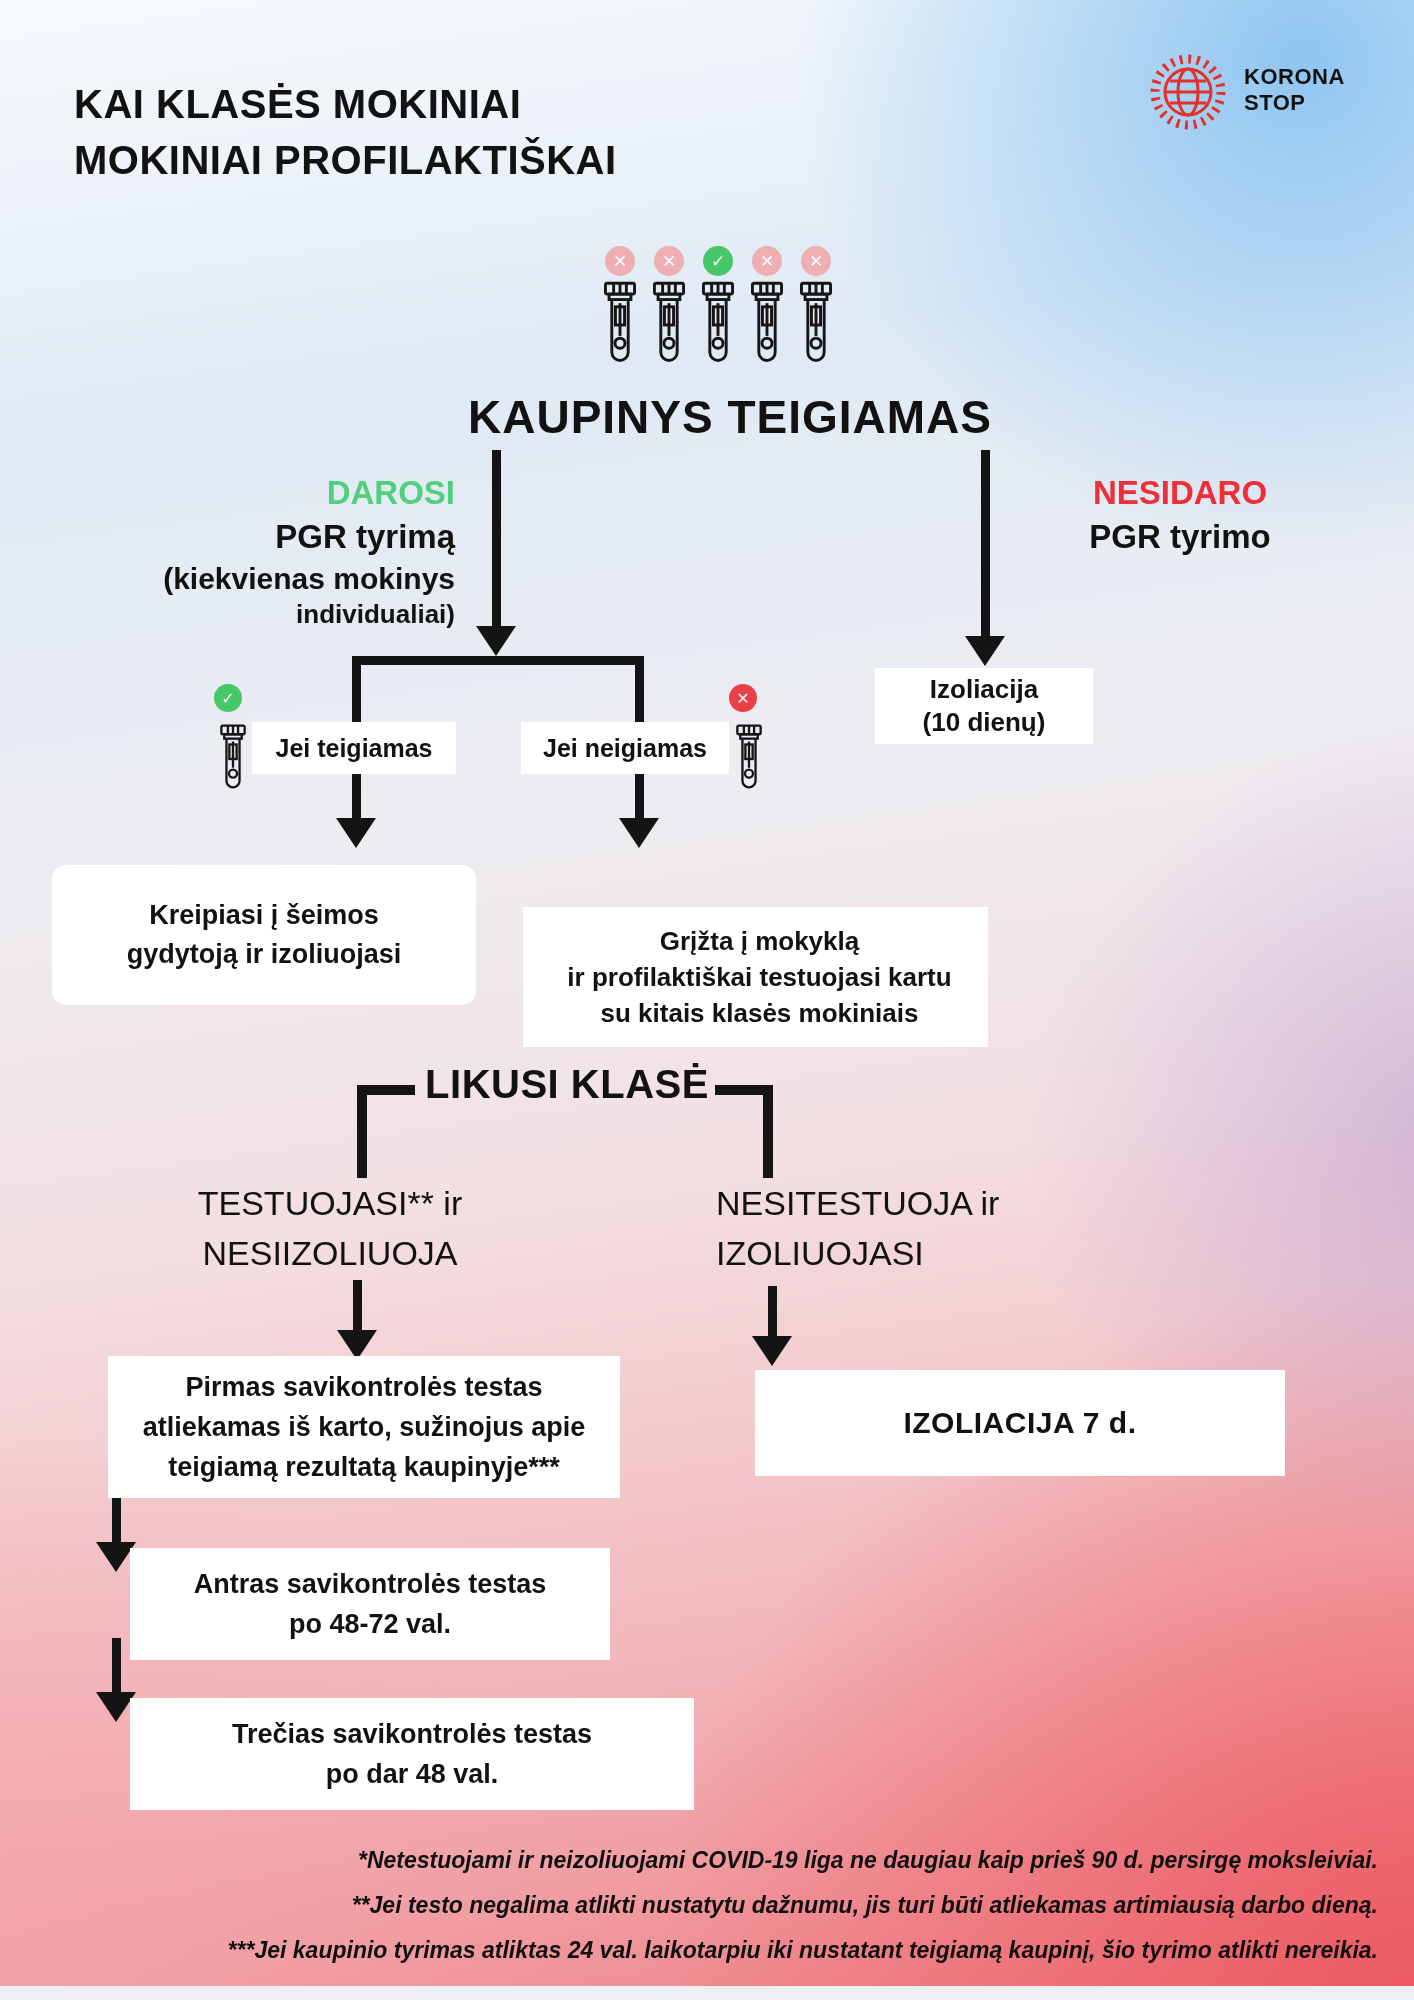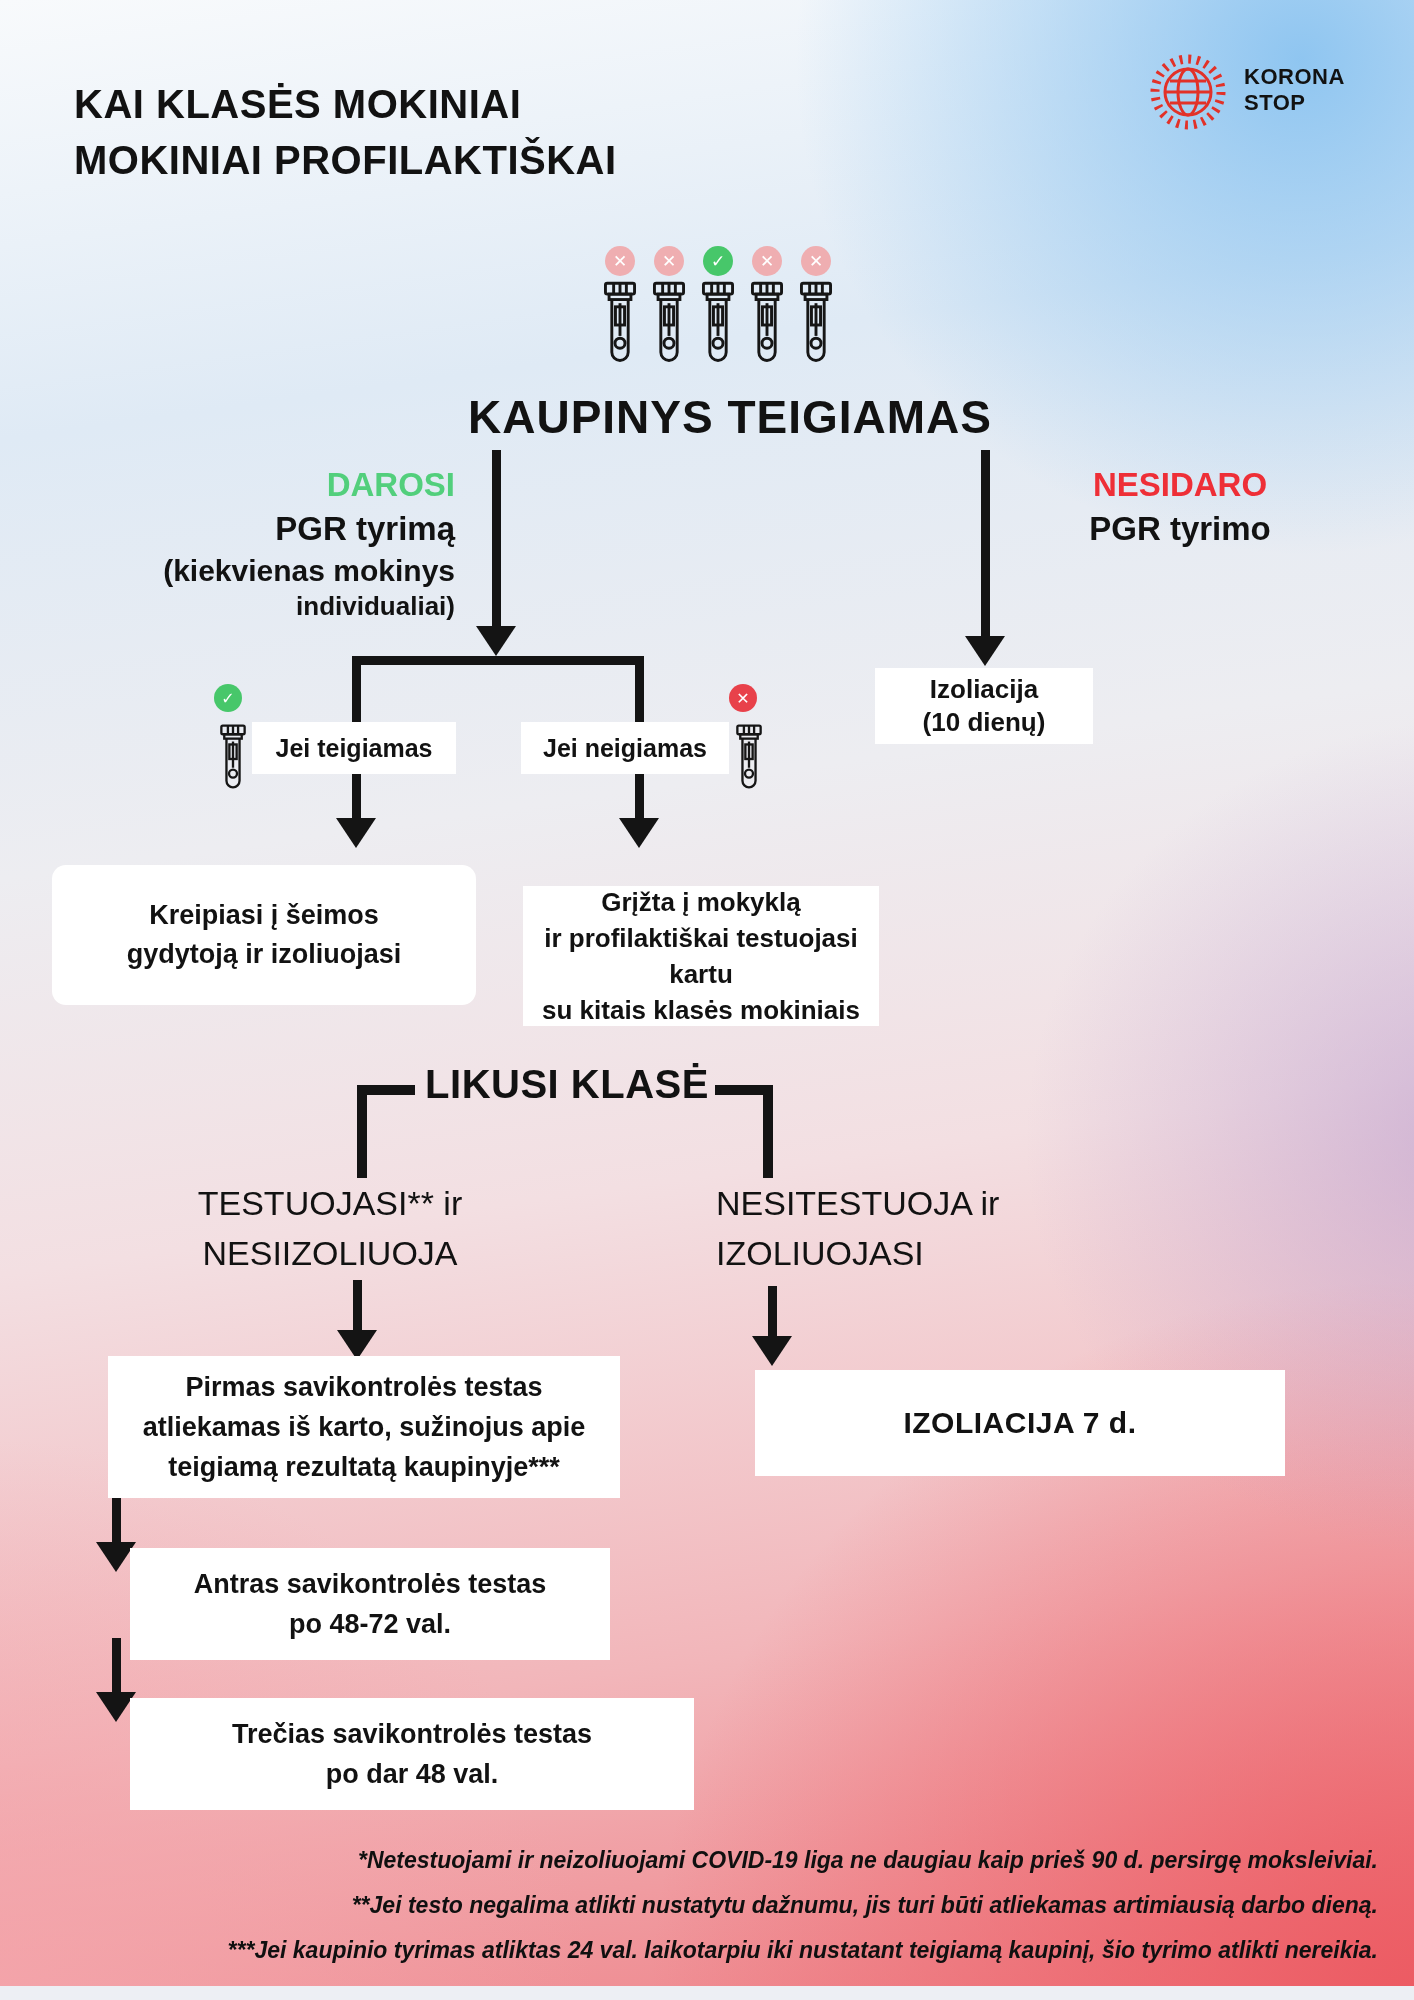--- a/index.html
+++ b/index.html
@@ -26,21 +26,21 @@
   .st-x{background:#efaeb1;}
   .st-check{background:#47c76a;}
   .mini{position:absolute;width:28px;height:28px;border-radius:50%;display:flex;align-items:center;justify-content:center;color:#fff;font-weight:700;font-size:16px;}
   .mini-check{background:#47c76a;}
   .mini-x{background:#e8414a;}
   .tubes-row{position:absolute;left:600px;top:246px;display:flex;gap:9px;}
   .tube-unit{display:flex;flex-direction:column;align-items:center;width:40px;}
   .tube-unit .status{margin-bottom:5px;}
   .branch-label-l{position:absolute;left:105px;top:464px;width:350px;text-align:right;}
   .branch-label-r{position:absolute;left:1010px;top:464px;width:340px;text-align:center;}
-  .bl1{font-weight:700;font-size:33px;line-height:42px;}
+  .bl1{font-weight:700;font-size:33px;line-height:42px;margin-top:8px;}
   .bl2{font-weight:700;font-size:33px;line-height:46px;color:#121212;}
   .bl3{font-weight:700;font-size:30px;line-height:37px;color:#121212;}
   .bl4{font-weight:700;font-size:26px;line-height:34px;color:#121212;}
   .jei{font-weight:700;font-size:25px;color:#121212;}
   .iso-line{font-weight:700;font-size:26px;line-height:33px;color:#121212;}
   .res-l{font-weight:700;font-size:27px;line-height:39px;color:#121212;}
   .res-r{font-weight:700;font-size:26px;line-height:36px;color:#121212;}
   .lk-title{font-weight:700;font-size:40px;letter-spacing:.5px;color:#121212;}
   .opt{font-weight:400;font-size:34px;line-height:50px;color:#121212;}
   .bx{font-weight:700;font-size:27px;line-height:40px;color:#121212;}
@@ -217,21 +217,21 @@
 
   <div class="box" style="left:875px;top:668px;width:218px;height:76px;">
     <div class="iso-line">Izoliacija</div>
     <div class="iso-line">(10 dienų)</div>
   </div>
 
   <div class="box" style="left:52px;top:865px;width:424px;height:140px;border-radius:14px;">
     <div class="res-l">Kreipiasi į šeimos</div>
     <div class="res-l">gydytoją ir izoliuojasi</div>
   </div>
-  <div class="box" style="left:523px;top:886px;width:356px;height:140px;">
+  <div class="box" style="left:523px;top:907px;width:457px;height:140px;padding-left:8px;">
     <div class="res-r">Grįžta į mokyklą</div>
     <div class="res-r">ir profilaktiškai testuojasi kartu</div>
     <div class="res-r">su kitais klasės mokiniais</div>
   </div>
 
   <div class="abs lk-title center" style="left:397px;top:1062px;width:340px;">LIKUSI KLASĖ</div>
   <div class="hline" style="left:357px;top:1085px;width:58px;height:10px;"></div>
   <div class="vline" style="left:357px;top:1085px;width:10px;height:93px;"></div>
   <div class="hline" style="left:715px;top:1085px;width:58px;height:10px;"></div>
   <div class="vline" style="left:763px;top:1085px;width:10px;height:93px;"></div>

